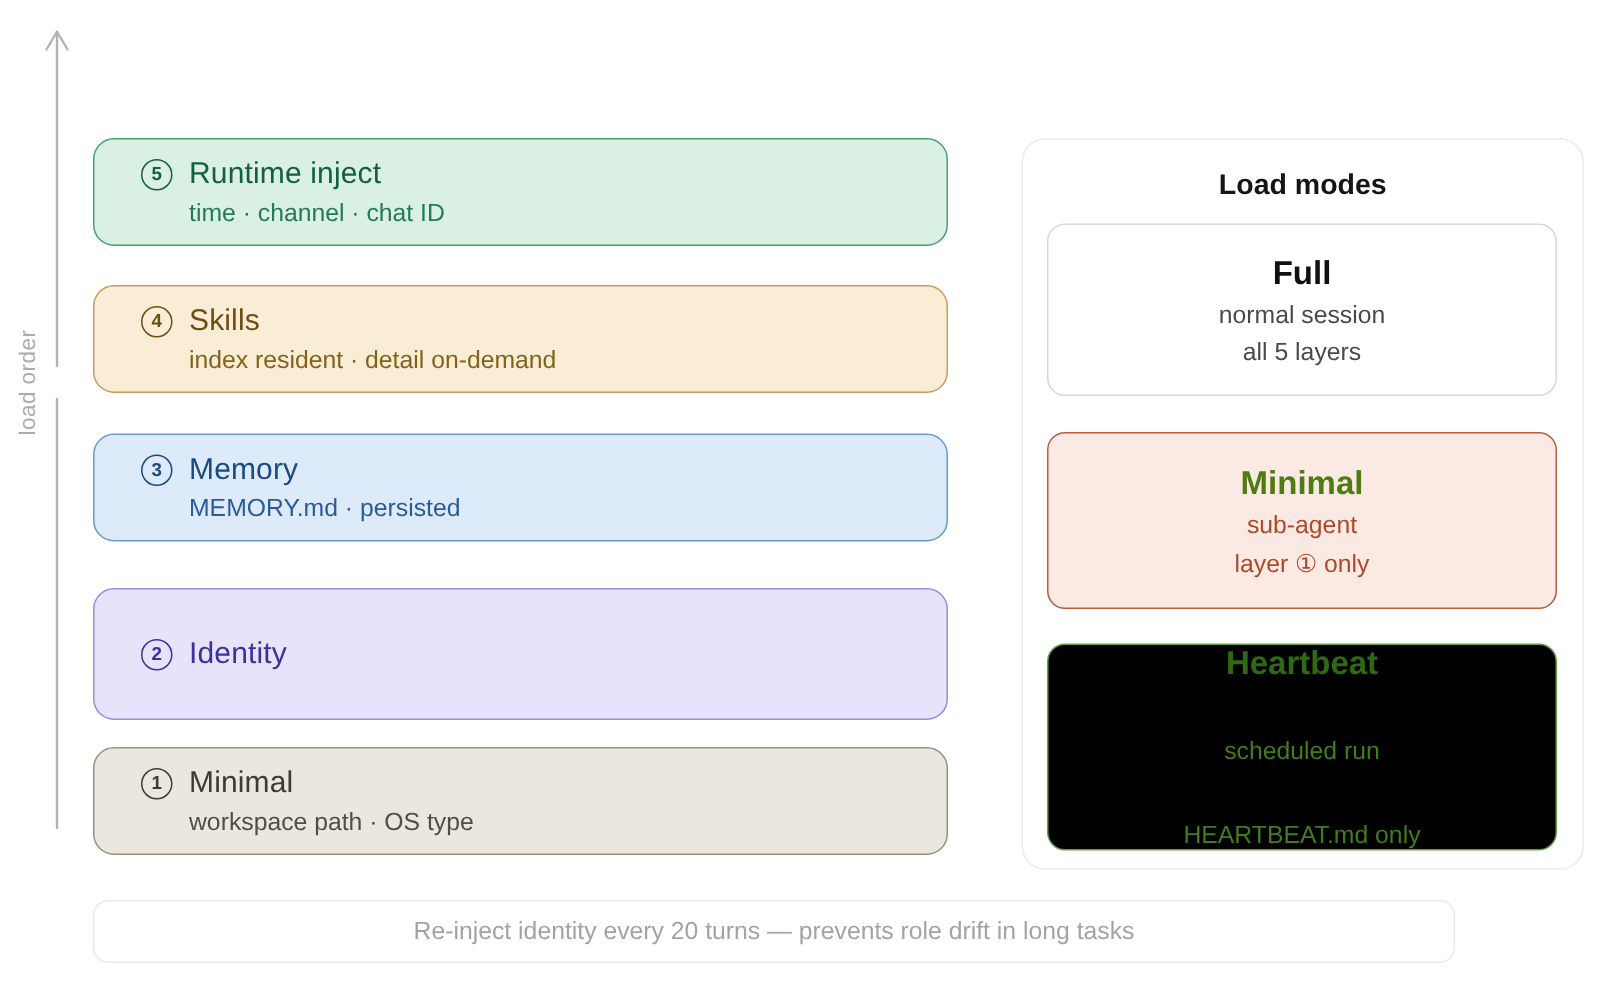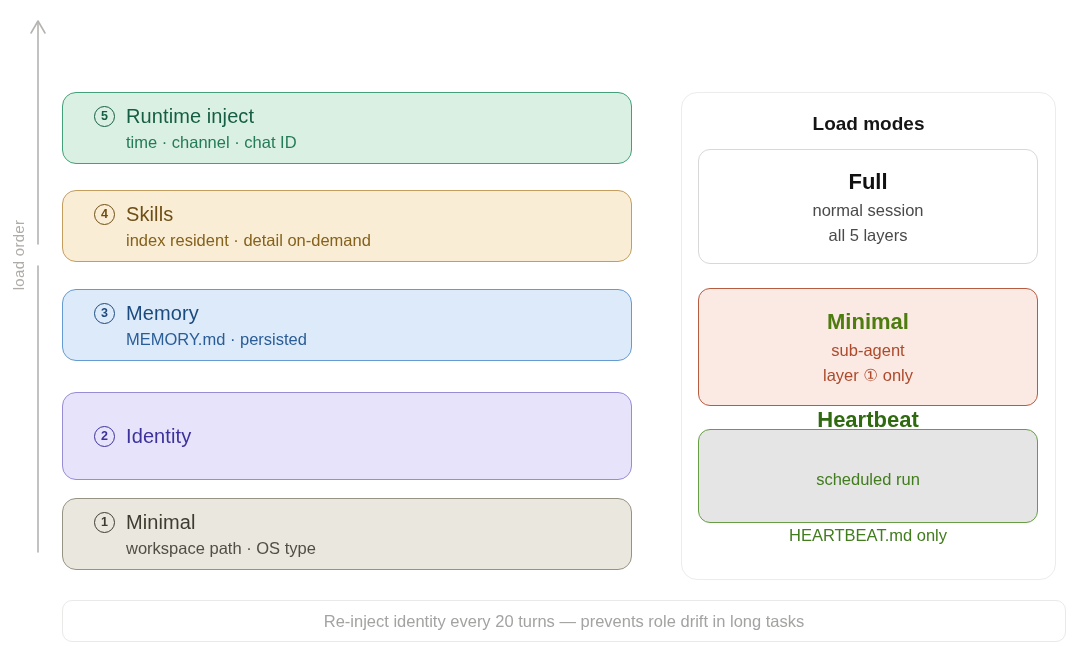--- a/index.html
+++ b/index.html
@@ -110,29 +110,29 @@
   .mode-line { font-size: 16.5px; }
 
   .m-full { top: 56px; height: 115px; background: #ffffff; border-color: #d8d8d8; }
   .m-full .mode-name { color: #111111; }
   .m-full .mode-line { color: #4a4a4a; }
 
   .m-minimal { top: 195px; height: 118px; background: #fbe9e3; border-color: #b65c41; }
   .m-minimal .mode-name { color: #4d7c0f; }
   .m-minimal .mode-line { color: #ad4a2c; }
 
-  .m-heartbeat { top: 336px; height: 94px; background: #e5e5e5; border-color: #679e45; gap: 37px; }
+  .m-heartbeat { top: 336px; height: 138px; background: #000000; border-color: #679e45; gap: 37px; }
   .m-heartbeat .mode-name { color: #2f6a10; }
   .m-heartbeat .mode-line { color: #417c1d; }
 
   
   .footnote {
     position: absolute;
     left: 62px; top: 600px;
-    width: 1004px; height: 42px;
+    width: 908px; height: 42px;
     box-sizing: border-box;
     background: #ffffff;
     border: 1.4px solid #e9e9e7;
     border-radius: 10px;
     display: flex; align-items: center; justify-content: center;
     font-size: 16.5px;
     color: #a3a3a1;
   }
 </style>
 </head>

